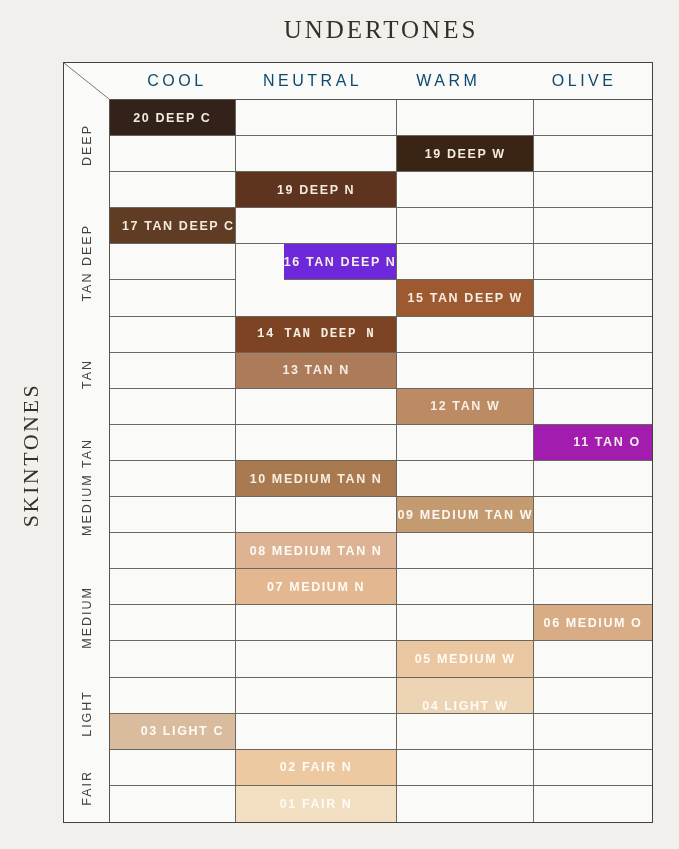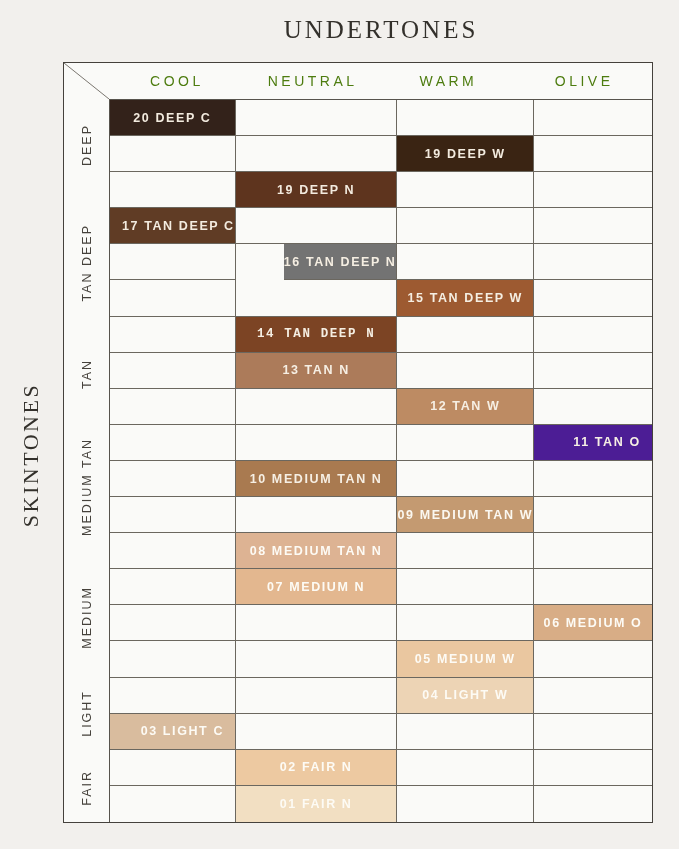--- a/index.html
+++ b/index.html
@@ -32,21 +32,21 @@
     width: 590px; height: 761px;
     background: #fafaf8;
     border: 1px solid #45413c;
   }
   .header-row {
     position: absolute; left: 45px; right: 0; top: 0; height: 36px;
     display: flex;
   }
   .header-cell {
     flex: 1; display: flex; align-items: center; justify-content: center;
-    font-size: 14px; letter-spacing: 3.5px; color: #4d7c0f;
+    font-size: 16px; letter-spacing: 3.5px; color: #0c4a6e;
   }
   .corner { position: absolute; left: 0; top: 0; }
   .groups-col {
     position: absolute; left: 0; top: 36px; bottom: 0; width: 45px;
     display: flex; flex-direction: column;
   }
   .group {
     display: flex; align-items: center; justify-content: center;
     overflow: visible;
   }
@@ -140,21 +140,21 @@
         </div>
         <div class="cell"></div>
         <div class="cell"></div>
         <div class="cell" style="background: rgb(96, 60, 37); padding-left: 12px;">
           <span class="shade-label" style="color: rgb(243, 235, 223);">17 TAN DEEP C</span>
         </div>
         <div class="cell"></div>
         <div class="cell"></div>
         <div class="cell"></div>
         <div class="cell"></div>
-        <div class="cell" style="background: #737373; margin-left: 48px;">
+        <div class="cell" style="background: #6d28d9; margin-left: 48px;">
           <span class="shade-label" style="color: rgb(245, 238, 226);">16 TAN DEEP N</span>
         </div>
         <div class="cell"></div>
         <div class="cell"></div>
         <div class="cell"></div>
         <div class="cell"></div>
         <div class="cell" style="background: rgb(157, 90, 49);">
           <span class="shade-label" style="color: rgb(245, 238, 226);">15 TAN DEEP W</span>
         </div>
         <div class="cell"></div>
@@ -172,21 +172,21 @@
         <div class="cell"></div>
         <div class="cell"></div>
         <div class="cell"></div>
         <div class="cell" style="background: rgb(189, 139, 99);">
           <span class="shade-label" style="color: rgb(246, 239, 228);">12 TAN W</span>
         </div>
         <div class="cell"></div>
         <div class="cell"></div>
         <div class="cell"></div>
         <div class="cell"></div>
-        <div class="cell" style="background: #4c1d95; padding-left: 28px;">
+        <div class="cell" style="background: #a21caf; padding-left: 28px;">
           <span class="shade-label" style="color: rgb(246, 239, 228);">11 TAN O</span>
         </div>
         <div class="cell"></div>
         <div class="cell" style="background: rgb(169, 122, 80);">
           <span class="shade-label" style="color: rgb(246, 239, 228);">10 MEDIUM TAN N</span>
         </div>
         <div class="cell"></div>
         <div class="cell"></div>
         <div class="cell"></div>
         <div class="cell"></div>
@@ -213,21 +213,21 @@
           <span class="shade-label" style="color: rgb(253, 251, 245);">06 MEDIUM O</span>
         </div>
         <div class="cell"></div>
         <div class="cell"></div>
         <div class="cell" style="background: rgb(234, 199, 160);">
           <span class="shade-label" style="color: rgb(253, 251, 245);">05 MEDIUM W</span>
         </div>
         <div class="cell"></div>
         <div class="cell"></div>
         <div class="cell"></div>
-        <div class="cell" style="background: rgb(237, 212, 181);">
+        <div class="cell" style="background: rgb(237, 212, 181); align-items: flex-end;">
           <span class="shade-label" style="color: rgb(253, 251, 245);">04 LIGHT W</span>
         </div>
         <div class="cell"></div>
         <div class="cell" style="background: rgb(217, 188, 158); padding-left: 20px;">
           <span class="shade-label" style="color: rgb(253, 251, 245);">03 LIGHT C</span>
         </div>
         <div class="cell"></div>
         <div class="cell"></div>
         <div class="cell"></div>
         <div class="cell"></div>

